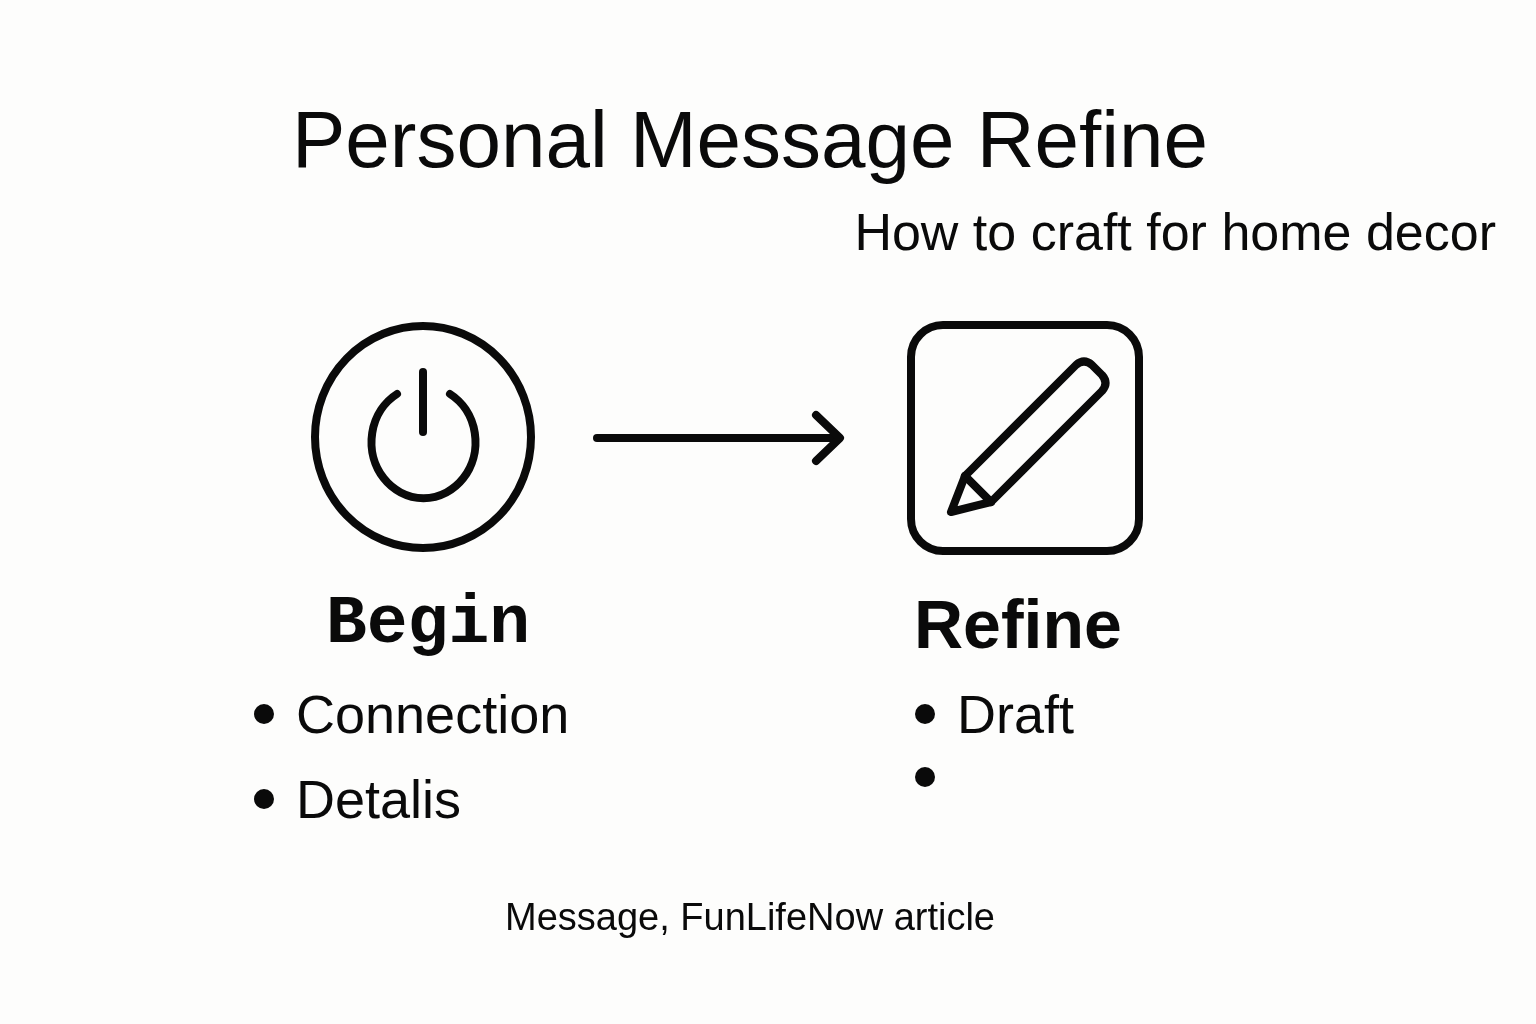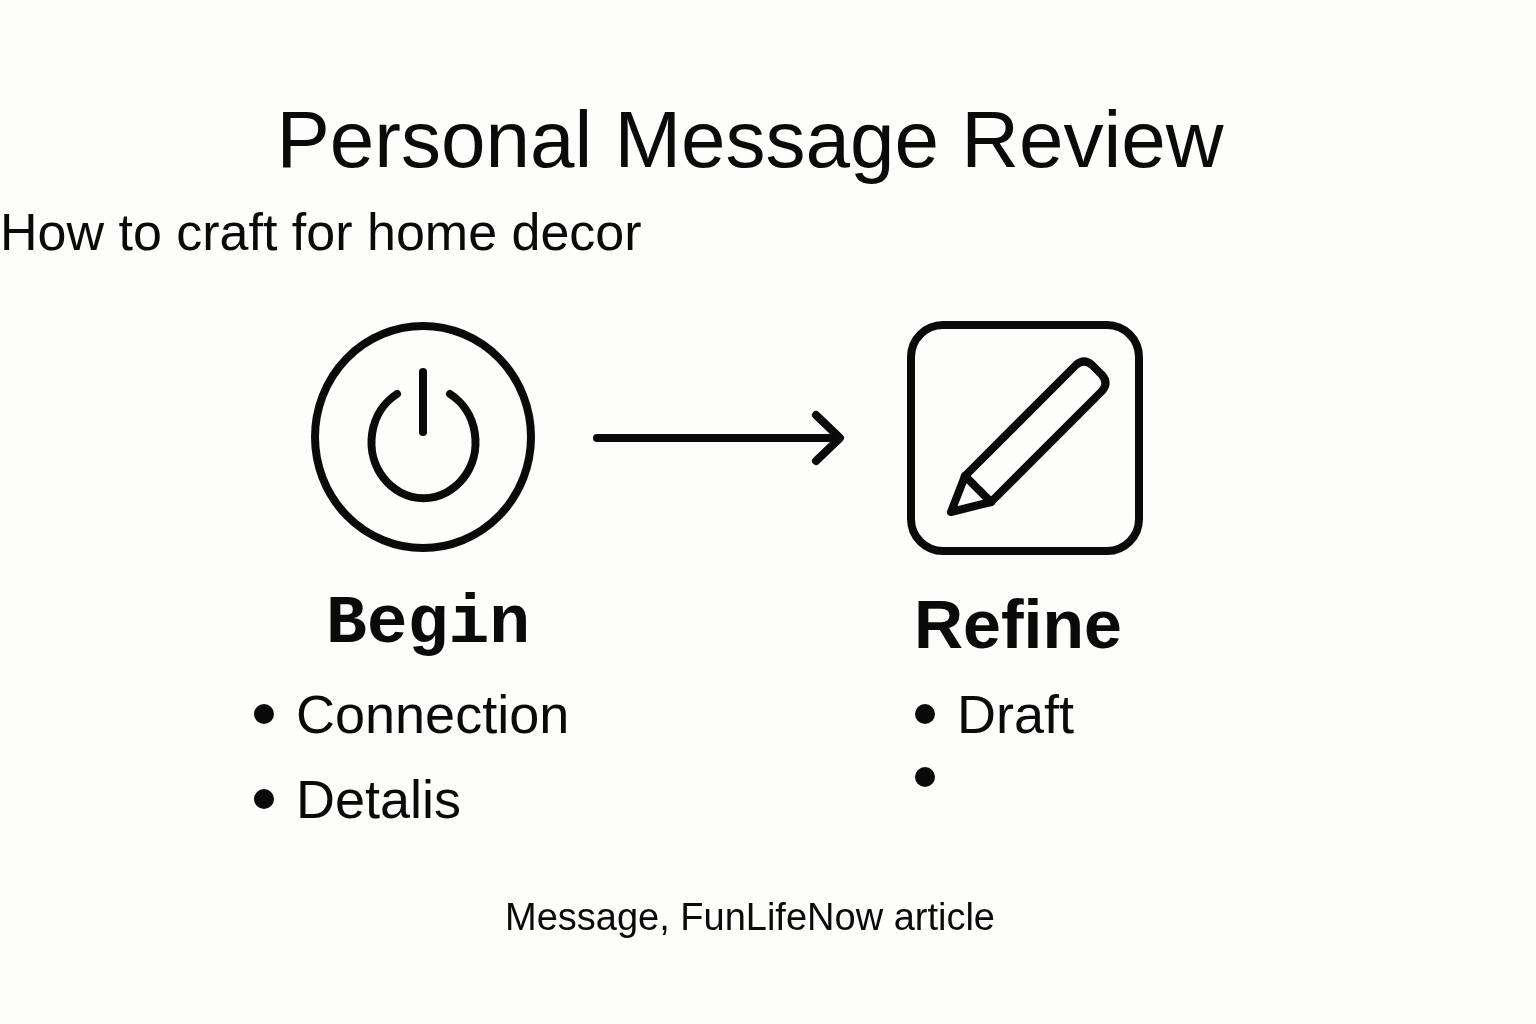--- a/index.html
+++ b/index.html
@@ -3,31 +3,31 @@
 <meta charset="utf-8">
 <style>
   html, body { margin: 0; padding: 0; }
   body {
     width: 1536px; height: 1024px; background: #fdfdfc;
     font-family: "Liberation Sans", "DejaVu Sans", sans-serif; color: #0a0a0a;
     position: relative; overflow: hidden;
   }
   .abs { position: absolute; }
   .title { left: 0; width: 1500px; top: 92px; text-align: center; font-size: 80px; font-weight: 500; letter-spacing: 0px; line-height: 96px; }
-  .subtitle { left: 0; width: 1496px; top: 202px; text-align: left; font-size: 52px; font-weight: 400; line-height: 60px; }
+  .subtitle { left: 0; width: 1496px; top: 202px; text-align: right; font-size: 52px; font-weight: 400; line-height: 60px; }
   .step-title { font-size: 68px; font-weight: 700; line-height: 80px; }
   .bullet-row { display: flex; align-items: center; font-size: 54px; line-height: 64px; }
   .dot { width: 20px; height: 20px; border-radius: 50%; background: #0a0a0a; margin-right: 22px; }
   .source { left: 0; width: 1500px; top: 894px; text-align: center; font-size: 38px; line-height: 46px; }
   svg { position: absolute; overflow: visible; }
 </style>
 </head>
 <body>
 
-<div class="abs title">Personal Message Review</div>
+<div class="abs title">Personal Message Refine</div>
 <div class="abs subtitle">How to craft for home decor</div>
 
 <svg style="left:310px; top:322px;" width="226" height="230" viewBox="0 0 226 230">
   <ellipse cx="113" cy="115" rx="108" ry="111" fill="none" stroke="#0a0a0a" stroke-width="8"></ellipse>
   <line x1="113" y1="50" x2="113" y2="110" stroke="#0a0a0a" stroke-width="8" stroke-linecap="round"></line>
   <path d="M 87 72 A 52 56 0 1 0 140 72" fill="none" stroke="#0a0a0a" stroke-width="8" stroke-linecap="round"></path>
 </svg>
 
 <svg style="left:592px; top:410px;" width="256" height="56" viewBox="0 0 256 56">
   <line x1="5" y1="28" x2="246" y2="28" stroke="#0a0a0a" stroke-width="8" stroke-linecap="round"></line>

